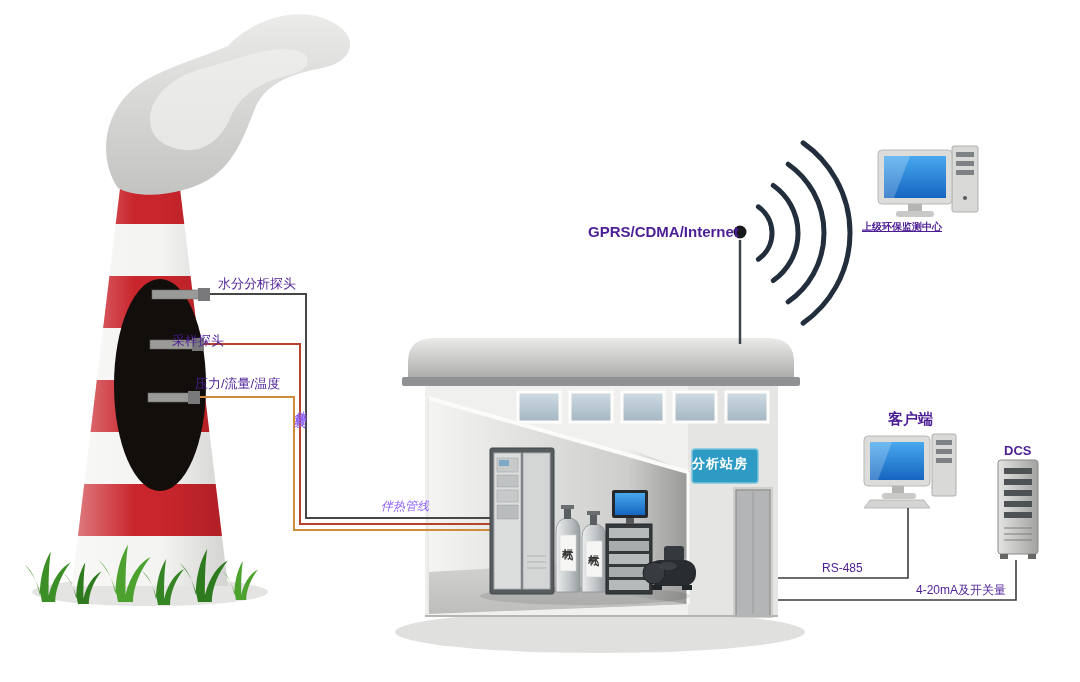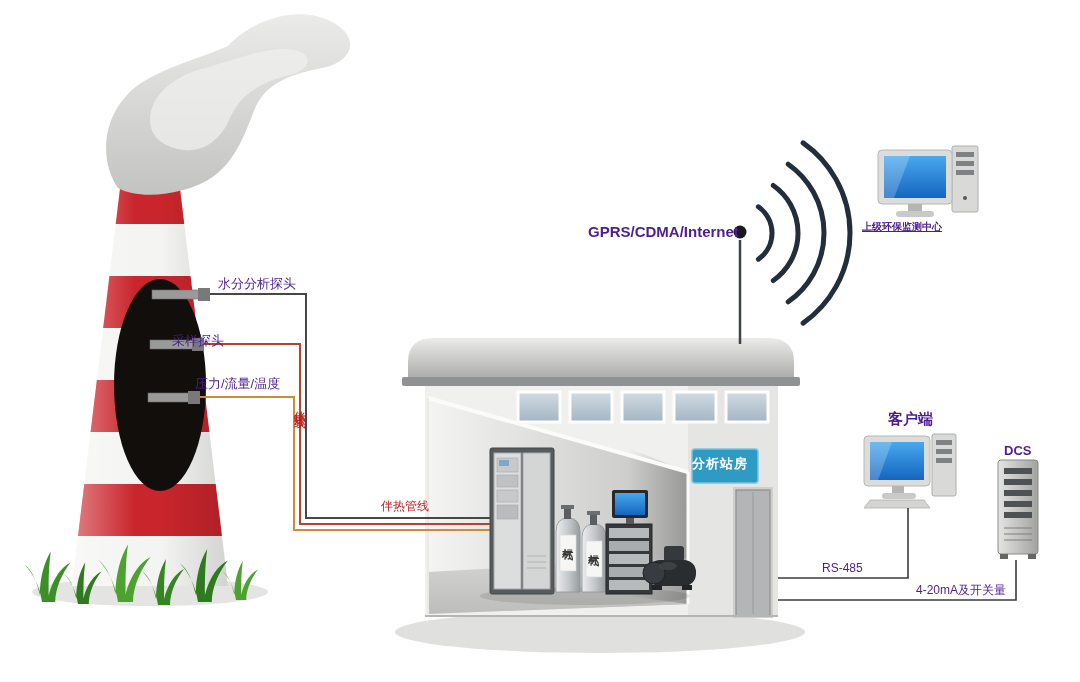--- a/index.html
+++ b/index.html
@@ -7,21 +7,21 @@
     position:relative;width:1080px;height:682px;background:#ffffff;
     overflow:hidden;font-family:"Liberation Sans",sans-serif;
   }
   .canvas svg{position:absolute;left:0;top:0;}
   .lbl{
     position:absolute;color:#4c1d95;white-space:nowrap;
     font-family:"Liberation Sans",sans-serif;line-height:1.15;
   }
   .bold{font-weight:bold;}
   .vert{writing-mode:vertical-rl;letter-spacing:2px;}
-  .orange{color:#b91c1c;}
+  .orange{color:#8b5cf6;font-style:italic;}
   .sign-text{
     width:46px;text-align:center;color:#ffffff;font-weight:bold;
     letter-spacing:1px;
   }
   .gas-text{font-weight:bold;color:#3a3a3a;letter-spacing:1px;}
 </style>
 </head>
 <body>
 
 <div class="canvas">

